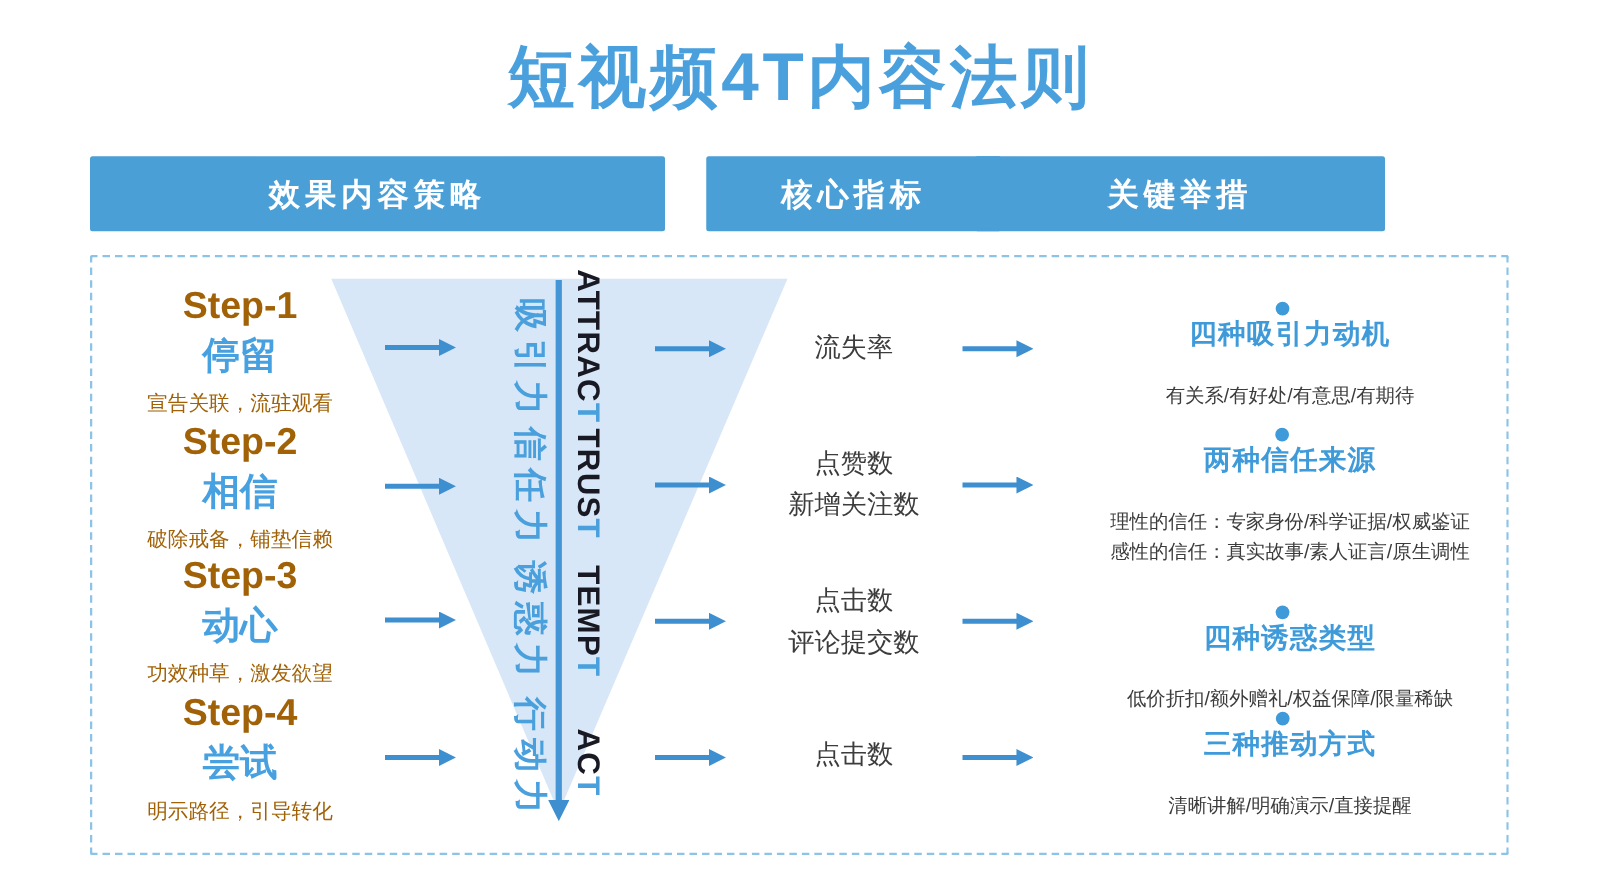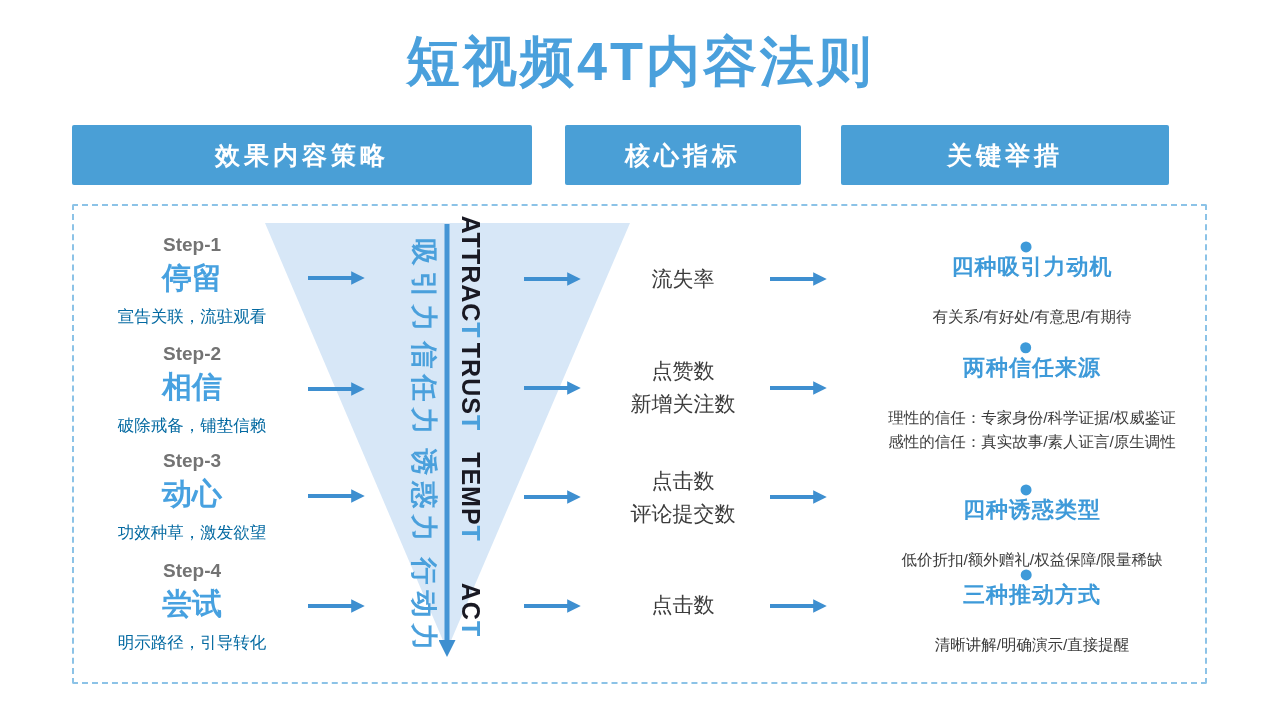--- a/index.html
+++ b/index.html
@@ -11,40 +11,40 @@
     position:absolute;left:0;top:26px;width:1280px;text-align:center;
     font-size:54px;font-weight:800;color:#4aa0dc;letter-spacing:3px;
   }
   .hbar{
     position:absolute;top:125px;height:60px;background:#4a9fd6;color:#ffffff;
     display:flex;align-items:center;justify-content:center;
     font-size:25px;font-weight:700;letter-spacing:4px;border-radius:2px;
   }
   .hbar1{left:72px;width:460px;}
   .hbar2{left:565px;width:236px;}
-  .hbar3{left:841px;width:328px;}
+  .hbar3{left:780px;width:328px;}
   .dashed-box{
     position:absolute;left:72px;top:204px;width:1131px;height:476px;
     border:2px dashed #8cc3e7;border-radius:2px;
   }
   .art{position:absolute;left:0;top:0;width:1280px;height:715px;}
   .funnel-fill{fill:#d7e7f7;}
   .arrow-line{stroke:#3e8fd0;stroke-width:4;}
   .axis-line{stroke:#4495d5;stroke-width:5;}
   .flabel{
     position:absolute;white-space:nowrap;
     transform:translate(-50%,-50%) rotate(90deg);
   }
   .flabel.cn{font-size:27px;font-weight:700;color:#4aa0dc;letter-spacing:6px;}
   .flabel.en{font-size:25px;font-weight:700;color:#191923;letter-spacing:1px;}
   .flabel.en .t{color:#4aa0dc;}
   .block{position:absolute;transform:translate(-50%,-50%);text-align:center;white-space:nowrap;}
-  .step-label{font-size:19px;font-weight:600;color:#737373;}
+  .step-label{font-size:30px;font-weight:600;color:#a16207;}
   .step-name{font-size:30px;font-weight:700;color:#47a1e0;margin-top:2px;}
-  .step-desc{font-size:16.5px;color:#0369a1;margin-top:7px;}
+  .step-desc{font-size:16.5px;color:#a16207;margin-top:7px;}
   .metric-line{font-size:21px;color:#3c3c3c;line-height:1.55;}
   .action-title-row{display:flex;align-items:center;justify-content:center;flex-direction:column;}
   .bullet{width:11px;height:11px;border-radius:50%;background:#3e9ad9;margin-right:12px;flex:0 0 auto;}
   .action-title{font-size:22px;font-weight:700;color:#3e9ad9;letter-spacing:1px;}
   .action-detail{font-size:15.5px;color:#3c3c3c;line-height:1.5;margin-top:6px;}
   .action-detail.first{margin-top:23px;}
 </style>
 </head>
 <body>
 

